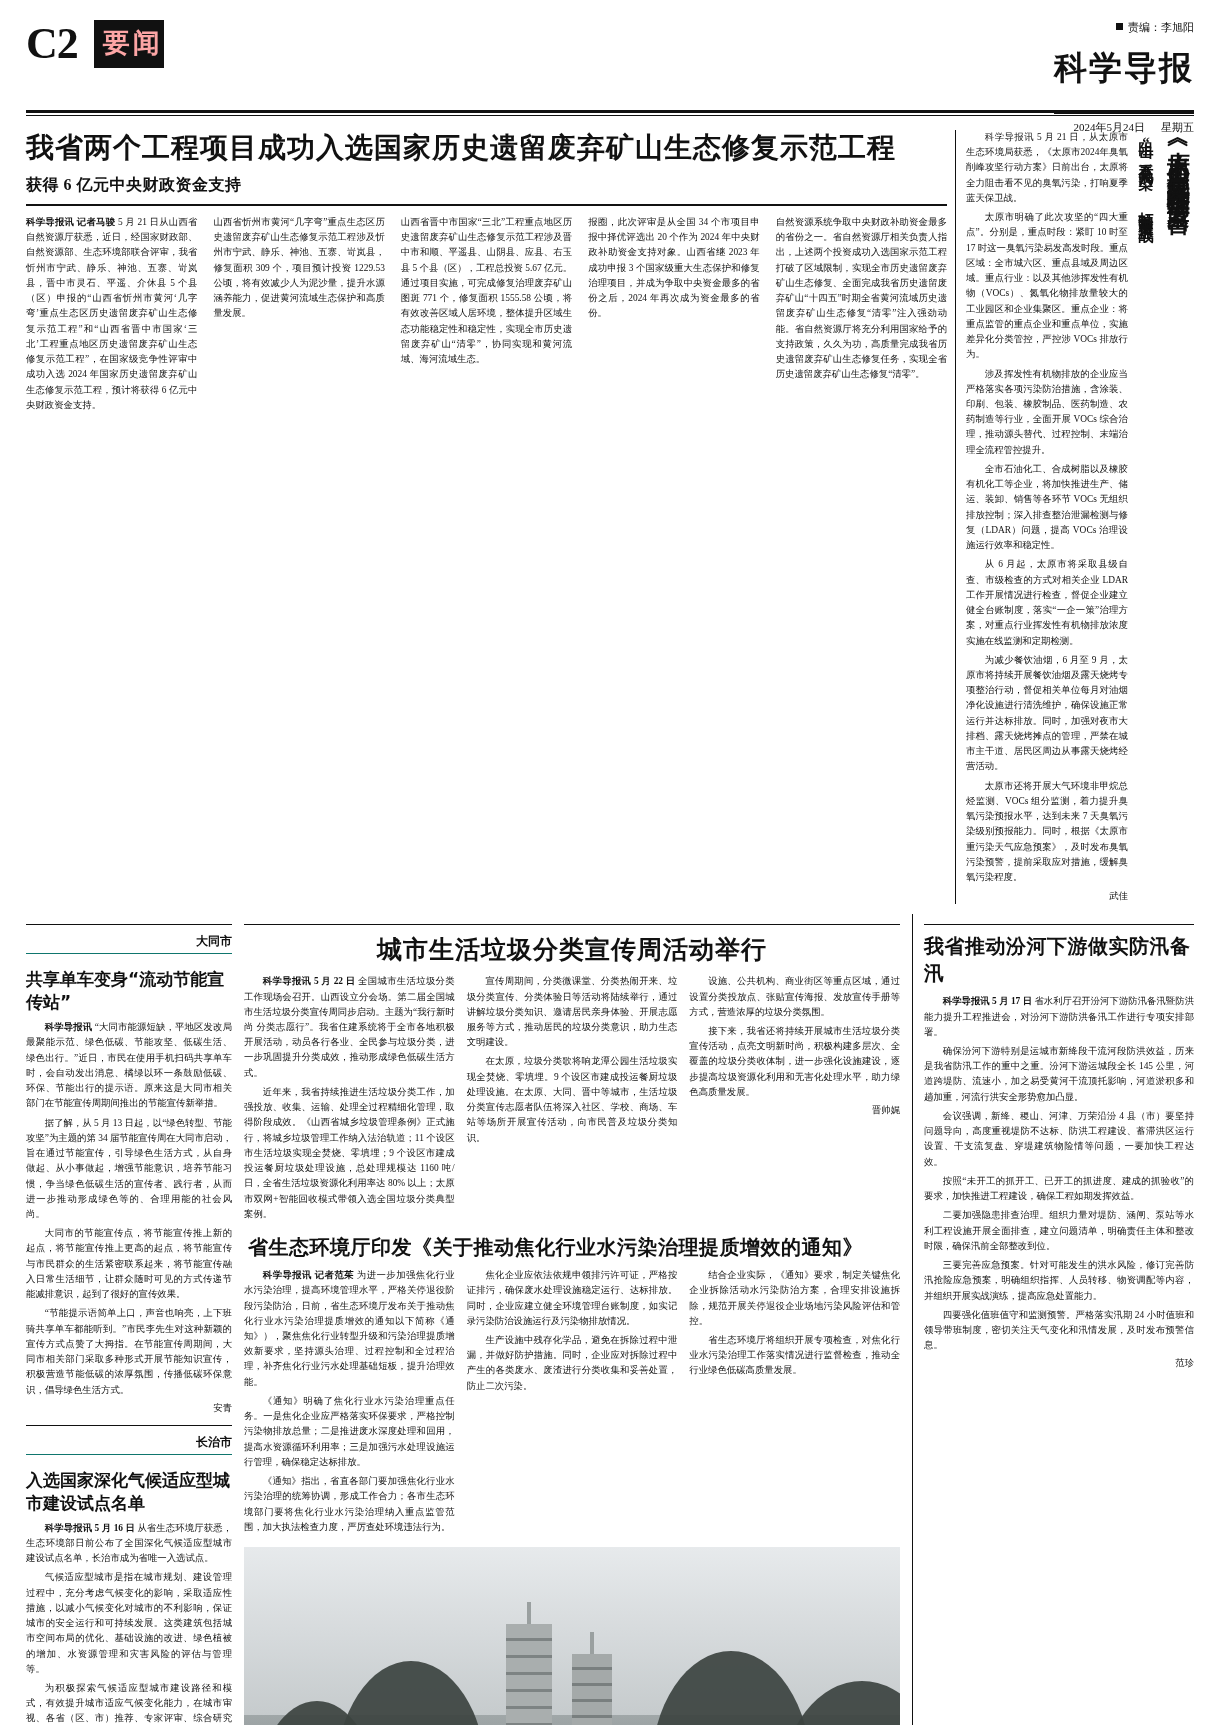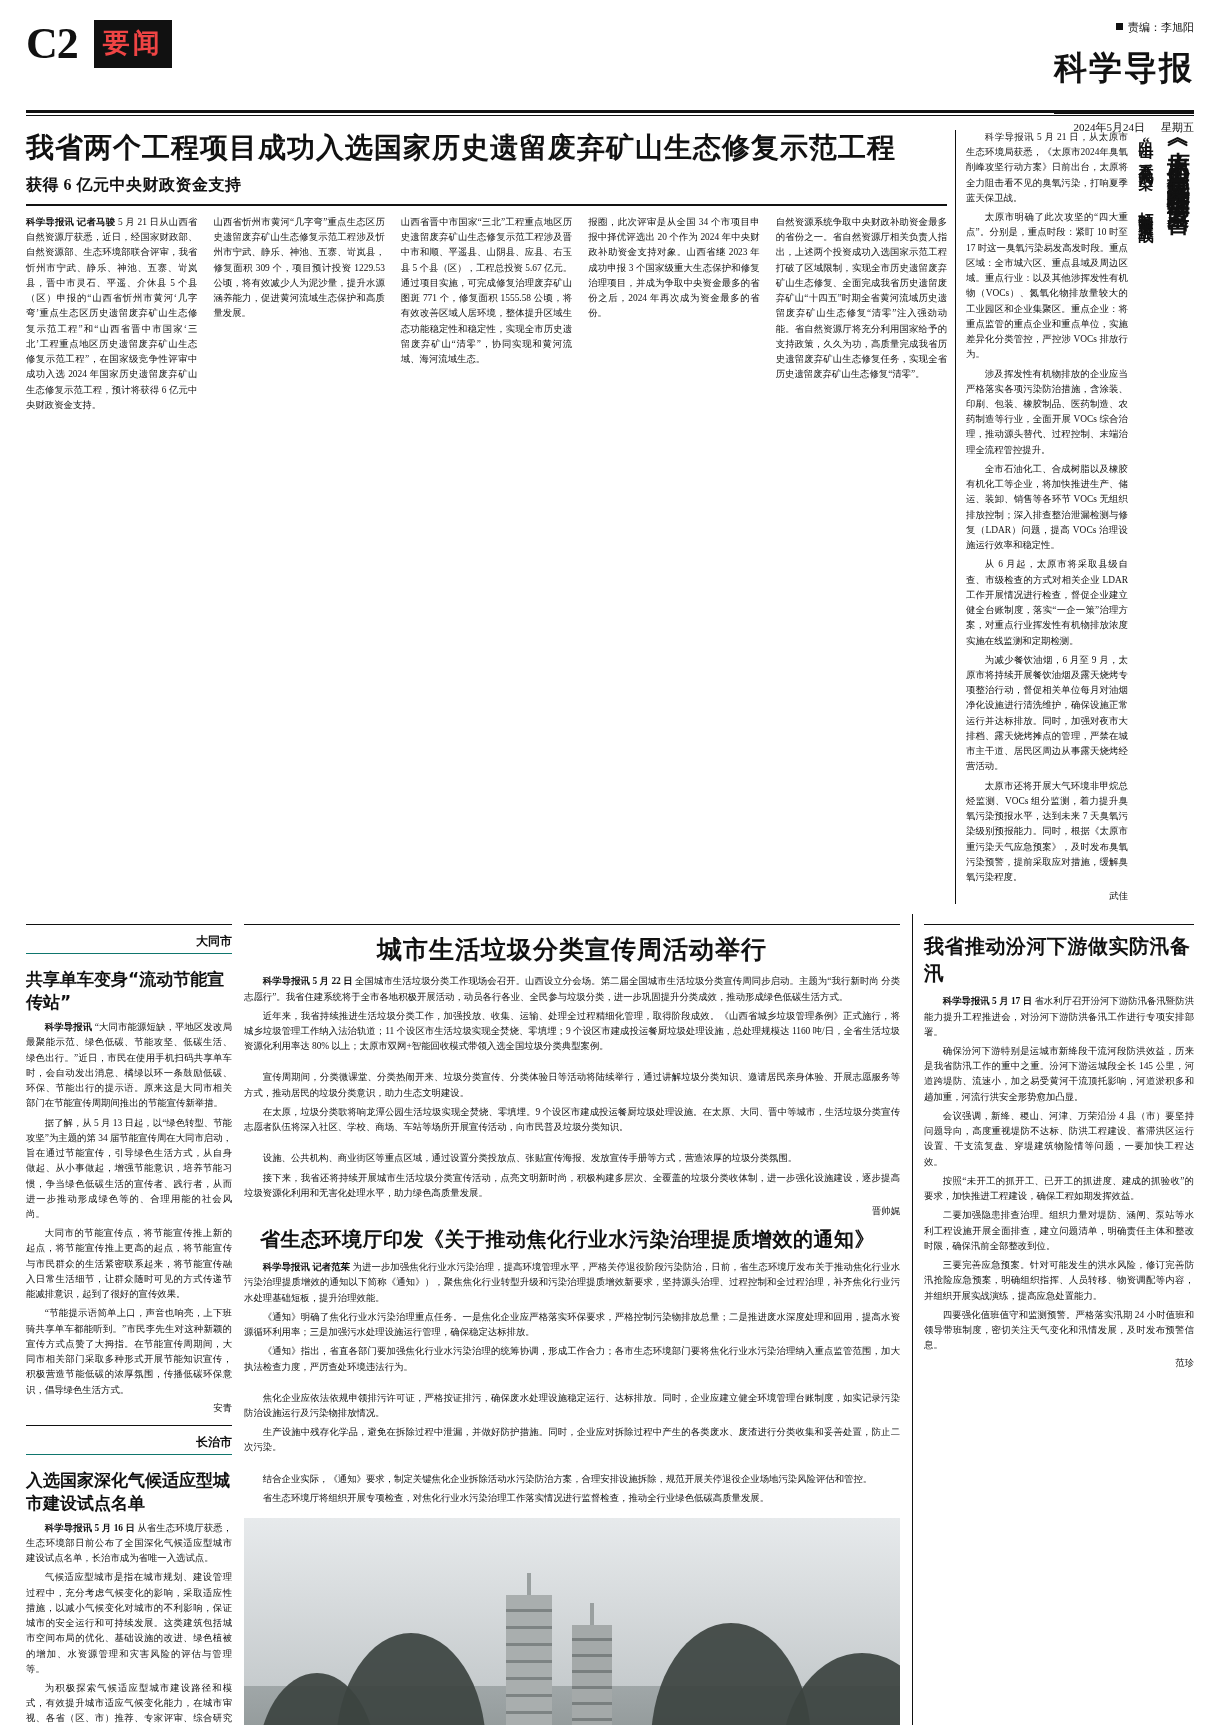--- a/index.html
+++ b/index.html
@@ -14,22 +14,22 @@
   .page{position:relative;width:1220px;height:1725px;padding:0;box-sizing:border-box;}
 
   
   .masthead{
     position:relative;height:86px;margin:18px 26px 0 26px;
     display:flex;align-items:flex-start;justify-content:space-between;
   }
   .mast-left{display:flex;align-items:center;gap:16px;}
   .pagenum{font-size:44px;font-weight:bold;letter-spacing:-1px;font-family:"Liberation Serif",serif;}
   .sectionbox{
-    background:#111;color:#ef4444;font-size:27px;font-weight:bold;
-    padding:5px 9px 7px 9px;letter-spacing:3px;
+    background:#111;color:#fca5a5;font-size:27px;font-weight:bold;
+    padding:5px 1px 7px 9px;letter-spacing:3px;
     font-family:"DejaVu Sans","Liberation Sans",sans-serif;
   }
   .mast-right{text-align:right;font-size:11px;line-height:1.7;}
   .paper-logo{
     font-size:33px;font-weight:bold;letter-spacing:2px;
     font-family:"DejaVu Sans","Liberation Sans",sans-serif;
     border-bottom:2px solid #111;padding-bottom:16px;margin-bottom:4px;
   }
   .mast-meta{display:flex;gap:16px;justify-content:flex-end;font-size:11px;}
   .mast-editor{font-size:11px;text-align:right;margin-bottom:3px;}
@@ -79,24 +79,24 @@
   .subhead{font-size:17px;font-weight:bold;line-height:1.35;margin:4px 0 6px 0;
     font-family:"DejaVu Sans","Liberation Sans",sans-serif;}
   .p{font-size:9.4px;line-height:1.62;text-align:justify;margin:0 0 4px 0;text-indent:2em;}
   .sig{font-size:9.4px;text-align:right;margin-top:4px;}
   .hr-d{border-top:1px solid #111;margin:10px 0 8px 0;}
 
   .mid-title{
     font-size:25px;font-weight:bold;text-align:center;letter-spacing:1px;
     font-family:"DejaVu Sans","Liberation Sans",sans-serif;margin:2px 0 8px 0;
   }
-  .mid-cols{display:flex;gap:12px;flex-direction:column;}
+  .mid-cols{display:flex;gap:12px;}
   .mid-cols .c{flex:1;}
   .mid-title2{
-    font-size:20px;font-weight:bold;letter-spacing:.5px;line-height:1.3;margin:8px 0 8px 16px;
+    font-size:20px;font-weight:bold;letter-spacing:.5px;line-height:1.3;margin:8px 0 8px 4px;
     font-family:"DejaVu Sans","Liberation Sans",sans-serif;
   }
 
   
   .photo{
     position:relative;margin-top:8px;width:100%;height:420px;overflow:hidden;
     background:linear-gradient(180deg,#cfd4d6 0%,#b9bfc1 18%,#9aa1a2 45%,#7e8684 70%,#6d7573 100%);
   }
   .photo .sky{position:absolute;left:0;top:0;right:0;height:40%;
     background:linear-gradient(180deg,#e7eaec,#c6cbcd);}

